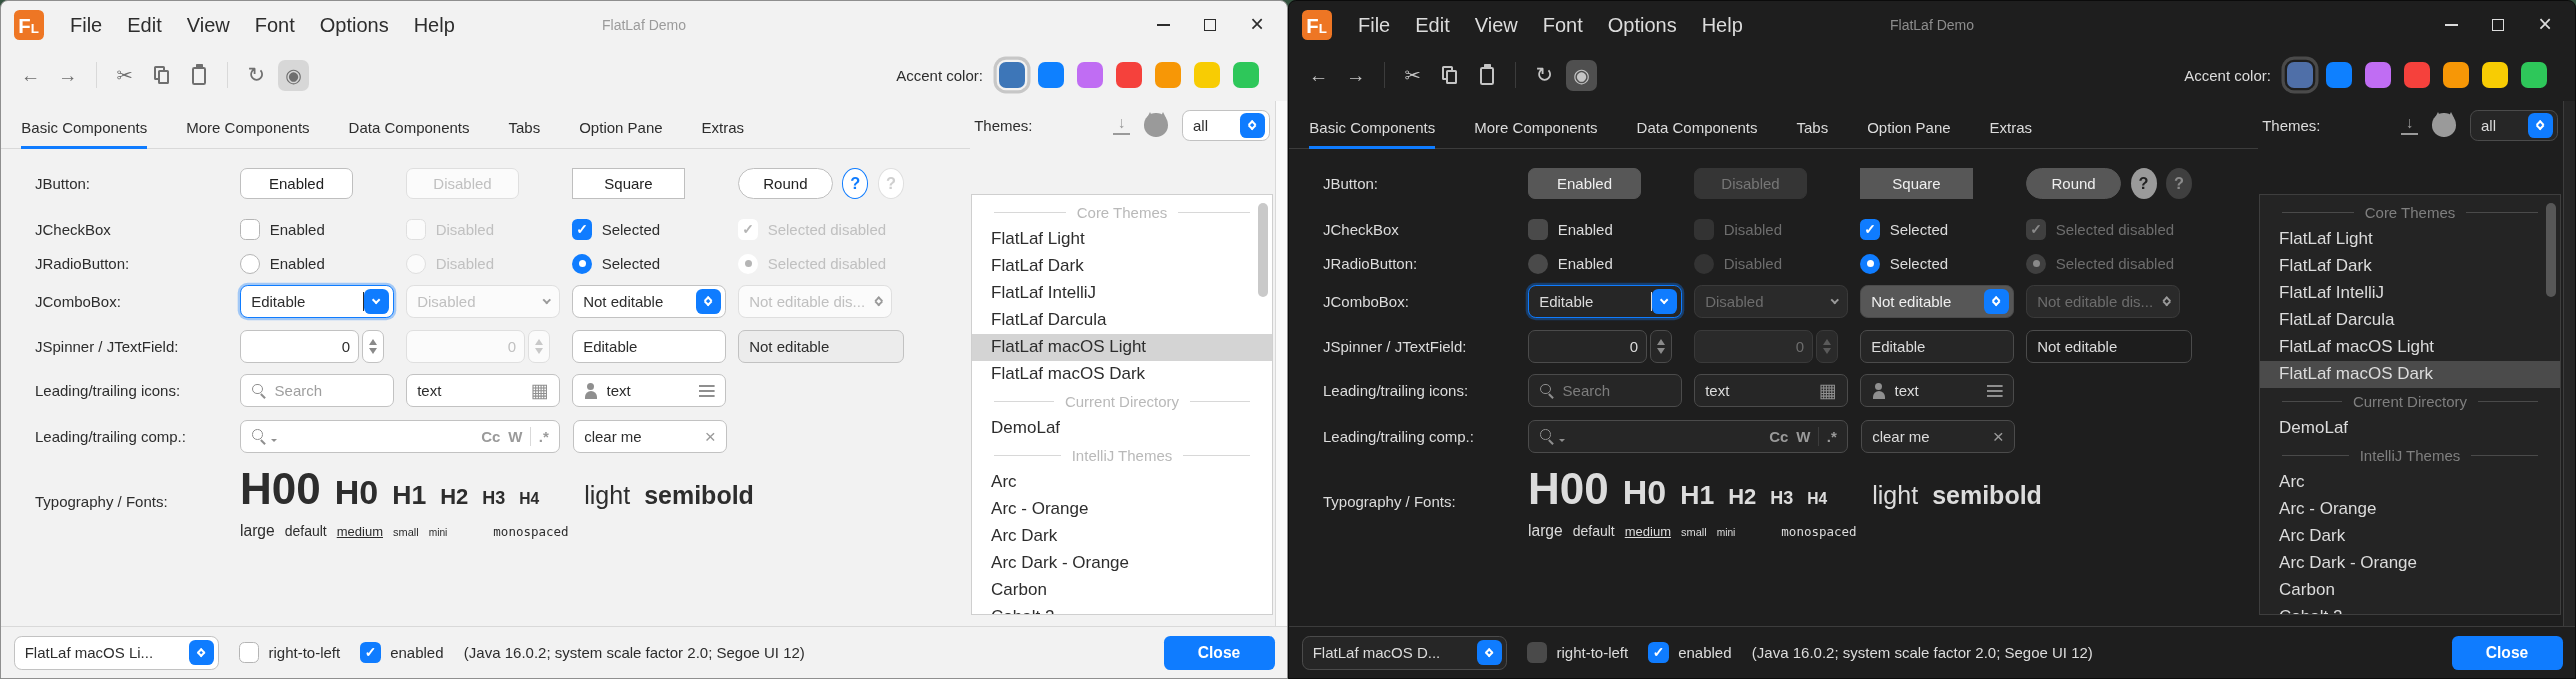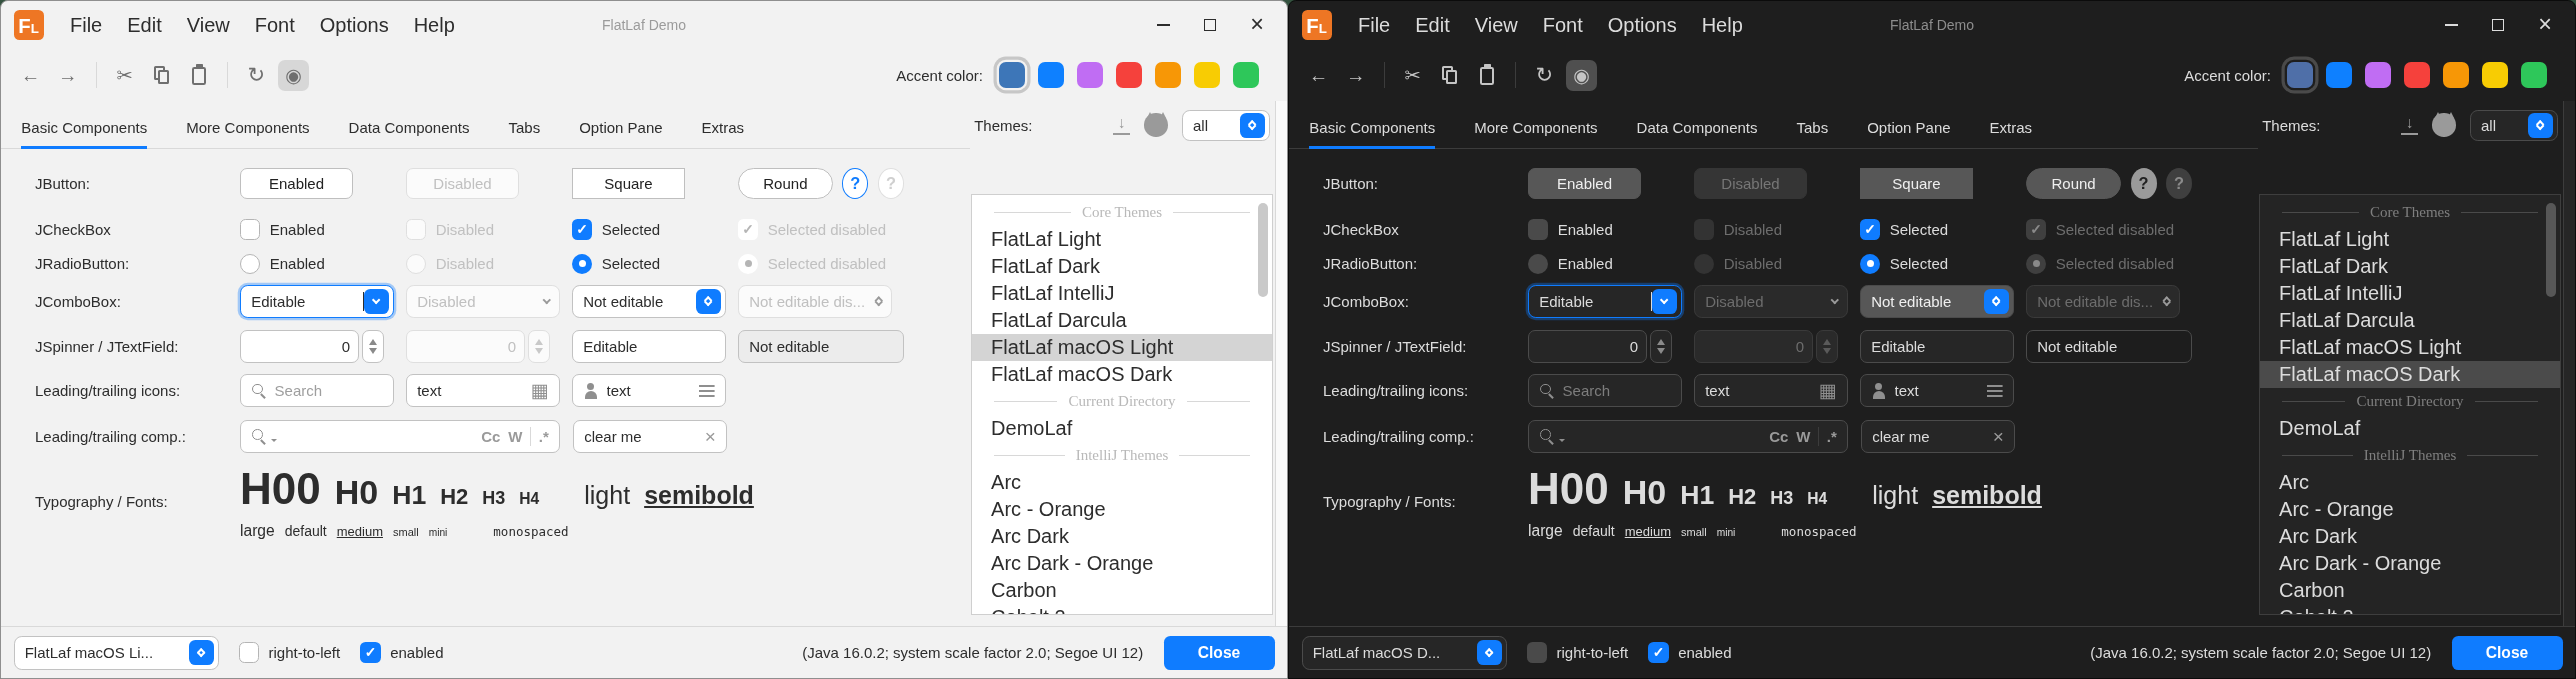--- a/index.html
+++ b/index.html
@@ -180,53 +180,53 @@
   .clearx::after { content:"×"; font-size:19px; color:#9a9a9a; line-height:1; }
 
   
   .typorow { display:flex; align-items:center; margin-top:11px; }
   .typoblock { display:flex; flex-direction:column; }
   .hline { display:flex; align-items:baseline; gap:14px; }
   .h00 { font-size:44px; font-weight:700; } .h0 { font-size:34px; font-weight:700; }
   .h1 { font-size:26.6px; font-weight:700; } .h2 { font-size:22px; font-weight:700; }
   .h3 { font-size:18px; font-weight:700; } .h4 { font-size:15.6px; font-weight:700; }
   .wlight { font-size:25px; font-weight:300; margin-left:31px; }
-  .wsemi { font-size:25px; font-weight:700;text-decoration:underline; }
+  .wsemi { font-size:25px; font-weight:700; }
   .sline { display:flex; align-items:baseline; gap:10px; margin-top:7.8px; }
   .tlarge { font-size:15.6px; } .tdefault { font-size:14px; } .tmedium { font-size:13px;text-decoration:underline; }
   .tsmall { font-size:11px; } .tmini { font-size:10.2px; }
   .tmono { font-size:12.5px; font-family:"DejaVu Sans Mono", monospace; margin-left:36px; }
 
   
   .rightcol { width:305px; flex:none; display:flex; flex-direction:column; padding:0 1.6px 11px 1.6px;gap:45px; }
   .themes-header { height:48px; display:flex; align-items:center; gap:14px; flex:none; padding:0 3.1px; }
   .th-label { font-size:15px; }
   .dl { margin-left:auto; width:17px; text-align:center; font-size:15.6px; font-weight:700; color:#9a9a9a;
         border-bottom:2.3px solid #9a9a9a; line-height:15.6px; height:20.3px; }
   .dl::before { content:"↓"; color:#9a9a9a; }
   .gh { width:23.4px; height:23.4px; border-radius:50%; background:#9a9a9a; position:relative; }
   .gh::before, .gh::after { content:""; position:absolute; top:-1.6px; width:0; height:0;
         border-left:3.9px solid transparent; border-right:3.9px solid transparent; border-bottom:6.3px solid #9a9a9a; }
   .gh::before { left:2.3px; } .gh::after { right:2.3px; }
   .combo.filter { width:88px; height:31px; }
   .themes-list { flex:1; border:0.8px solid var(--list-border); background:var(--list-bg);
                  position:relative; overflow:hidden; padding-top:3.9px; }
-  .list-item { height:27px; display:flex; align-items:center; padding-left:19px; font-size:20px; white-space:nowrap; }
+  .list-item { height:27px; display:flex; align-items:center; padding-left:19px; font-size:17px; white-space:nowrap; }
   .list-item.sel { background:var(--list-sel); }
-  .list-hdr { height:27px; display:flex; align-items:center; gap:11px; padding:0 22px;font-family:Liberation Serif, serif; }
+  .list-hdr { height:27px; display:flex; align-items:center; gap:11px; padding:0 22px; }
   .list-hdr::before, .list-hdr::after { content:""; flex:1; height:1.6px; background:var(--hdr-line); }
   .list-hdr span { color:var(--hdr); font-size:15px; white-space:nowrap; }
   .thumbbar { position:absolute; top:7.8px; right:3.9px; width:10.2px; height:94px; border-radius:5.5px; background:var(--thumb); }
   .vscroll { width:12.5px; flex:none; border-left:0.8px solid var(--sep); background:var(--track); }
 
   
   .bottombar { height:52px; flex:none; border-top:0.8px solid var(--sep); display:flex;
                align-items:center; padding:0 12.5px; gap:20.3px; }
   .combo.laf { width:205px; height:34px; }
-  .status { flex:1; text-align:right; font-size:15px; white-space:nowrap; }
+  .status { flex:1; text-align:left; font-size:15px; white-space:nowrap; }
   .closebtn { width:111px; height:34px; border:none; border-radius:6.3px; background:var(--accent);
               color:#fff; font-size:15.6px; font-weight:700; font-family:inherit; }
 </style>
 </head>
 <body>
 
 <div id="desktop">
 <div class="window light">
 
   <div class="titlebar">

